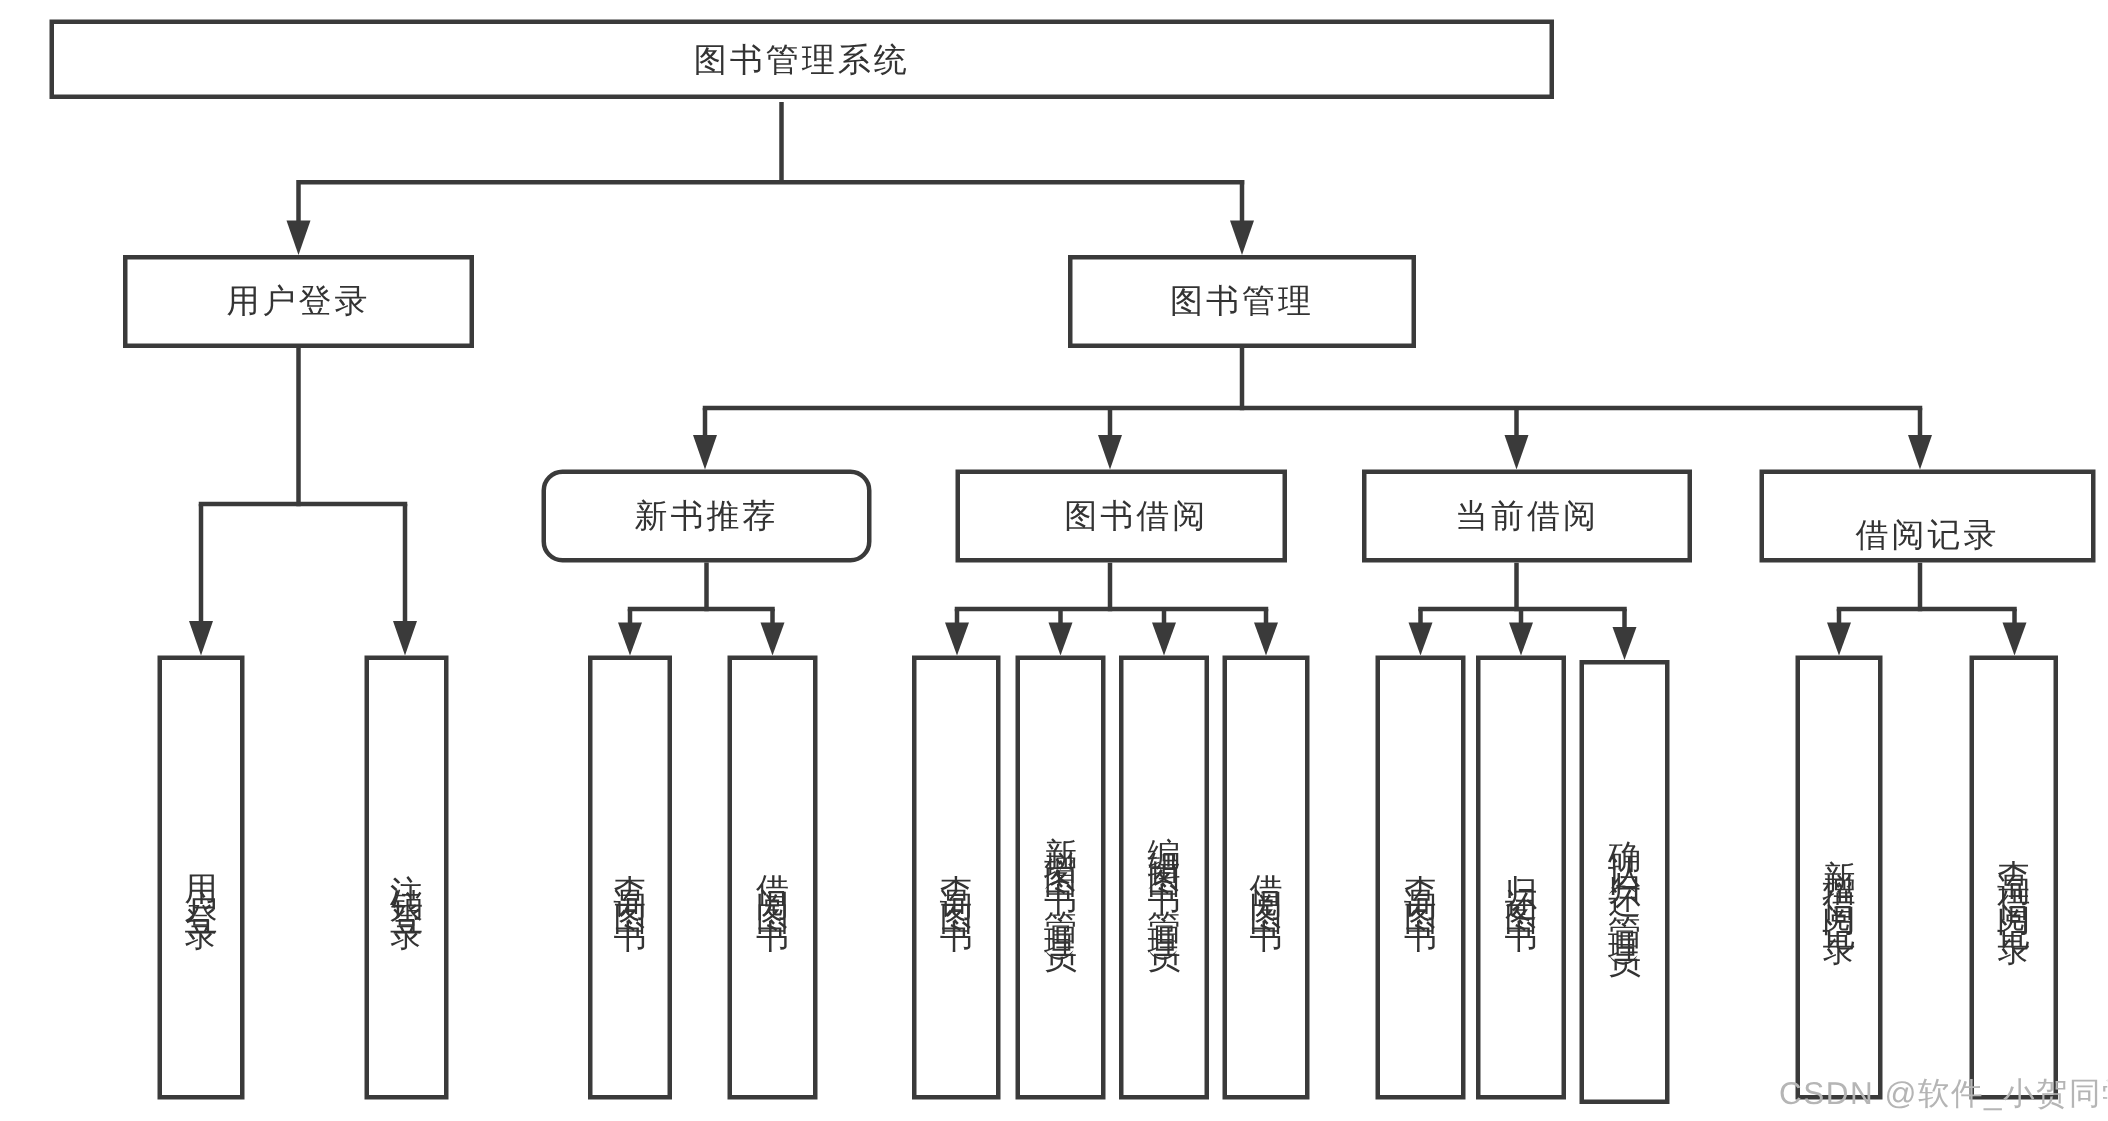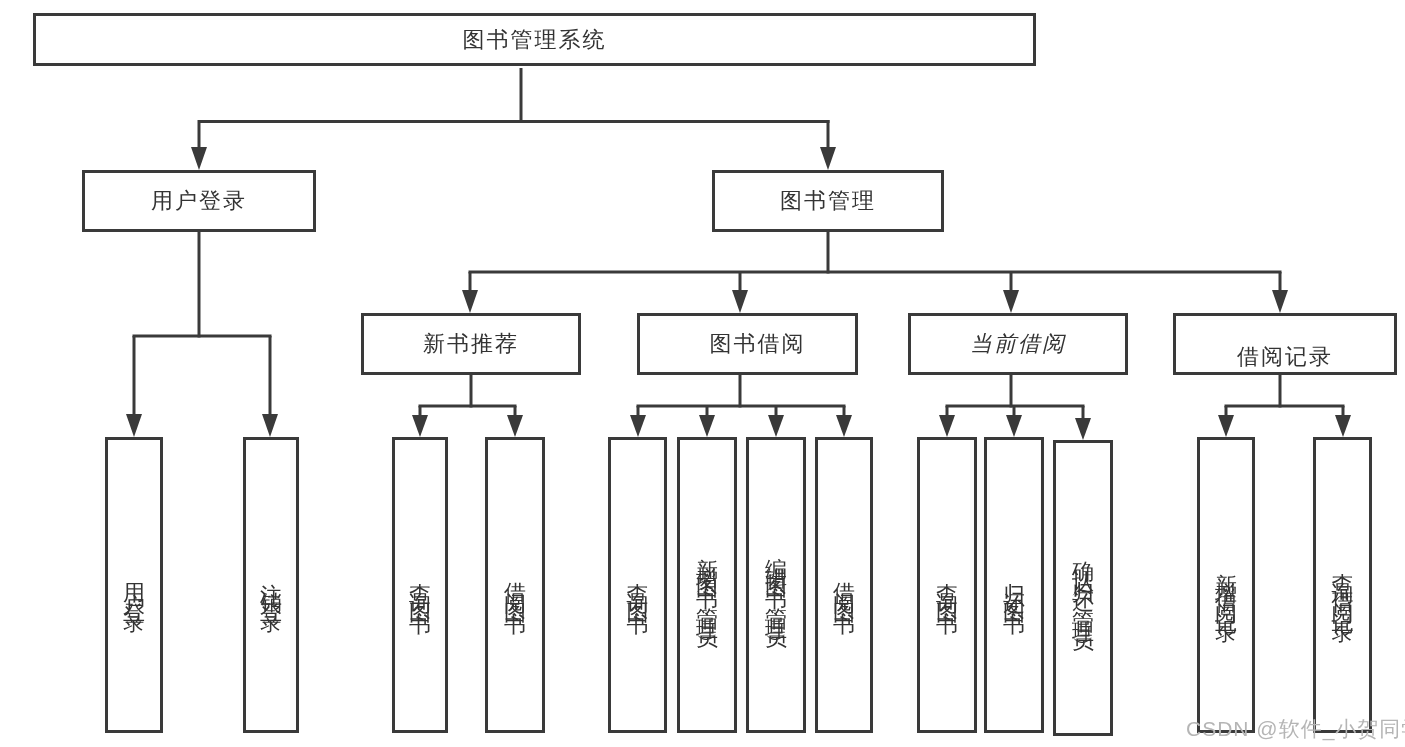--- a/index.html
+++ b/index.html
@@ -100,27 +100,27 @@
     <span>图书管理系统</span>
   </div>
 
   <div class="box" style="left:82px;top:170px;width:234px;height:62px;">
     <span>用户登录</span>
   </div>
   <div class="box" style="left:712px;top:170px;width:232px;height:62px;align-items:center;">
     <span>图书管理</span>
   </div>
 
-  <div class="box" style="left:361px;top:313px;width:220px;height:62px;">
+  <div class="box" style="left:361px;top:313px;width:220px;height:62px;border-radius:14px;">
     <span>新书推荐</span>
   </div>
   <div class="box" style="left:637px;top:313px;width:221px;height:62px;padding-left:20px;">
     <span>图书借阅</span>
   </div>
-  <div class="box" style="left:908px;top:313px;width:220px;height:62px;font-style:italic;">
+  <div class="box" style="left:908px;top:313px;width:220px;height:62px;">
     <span>当前借阅</span>
   </div>
   <div class="box" style="left:1173px;top:313px;width:224px;height:62px;align-items:flex-end;">
     <span>借阅记录</span>
   </div>
 
   <div class="vbox" style="left:105px;top:437px;width:58px;height:296px;">
     <span class="vlabel">用户登录</span>
   </div>
   <div class="vbox" style="left:243px;top:437px;width:56px;height:296px;">

